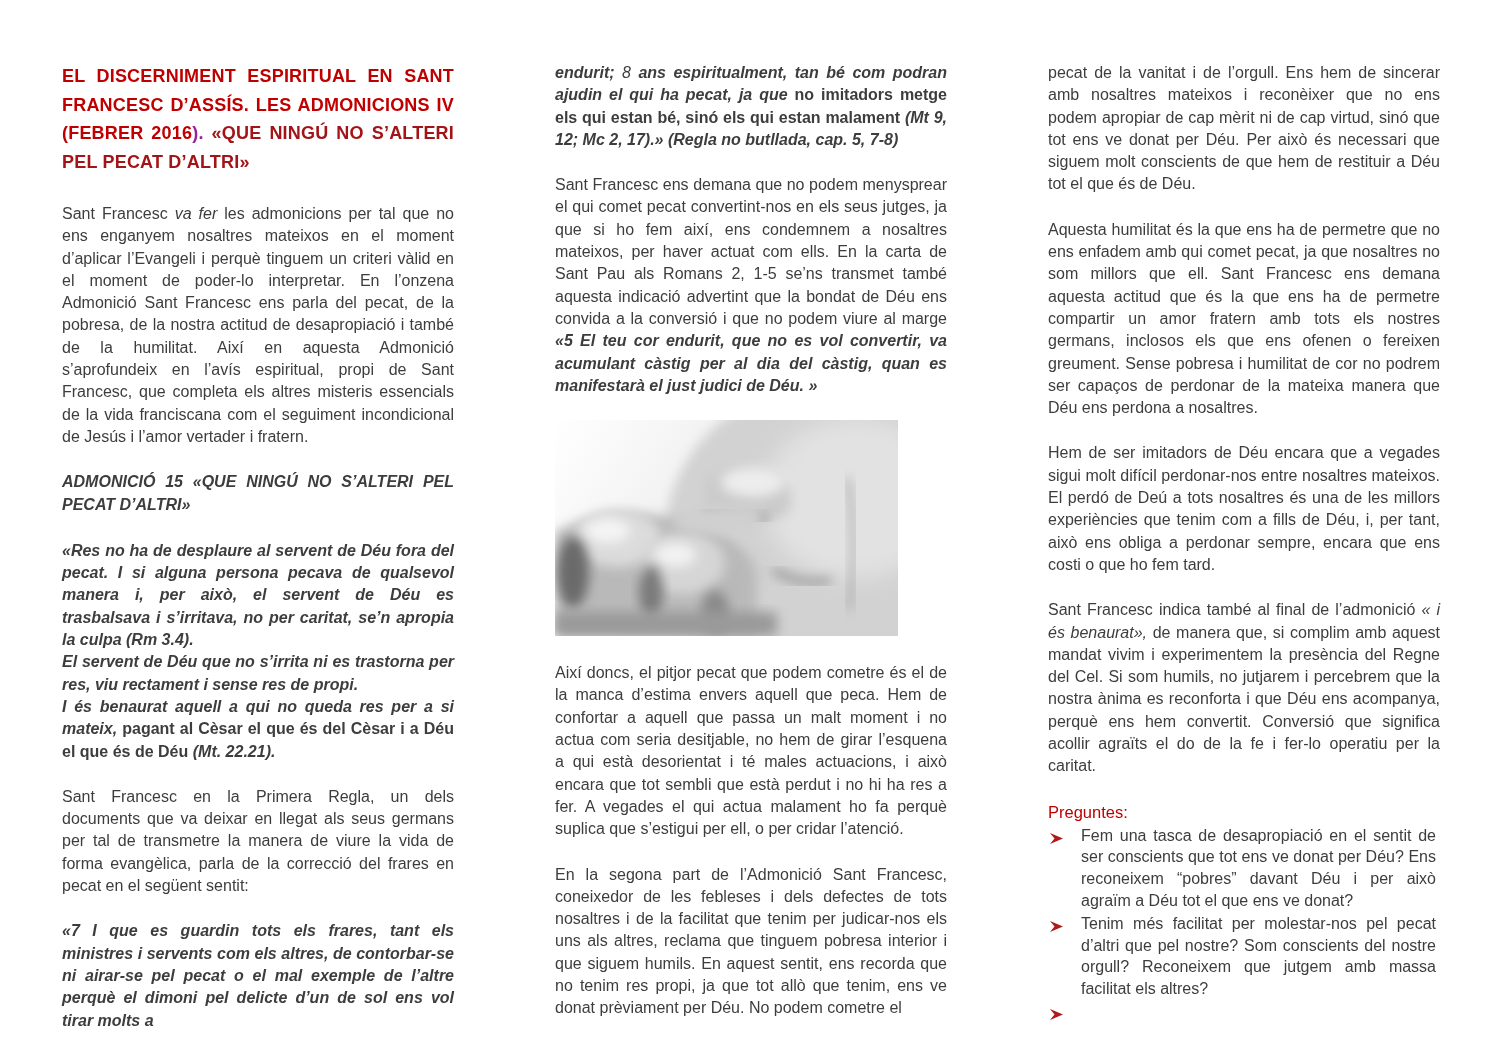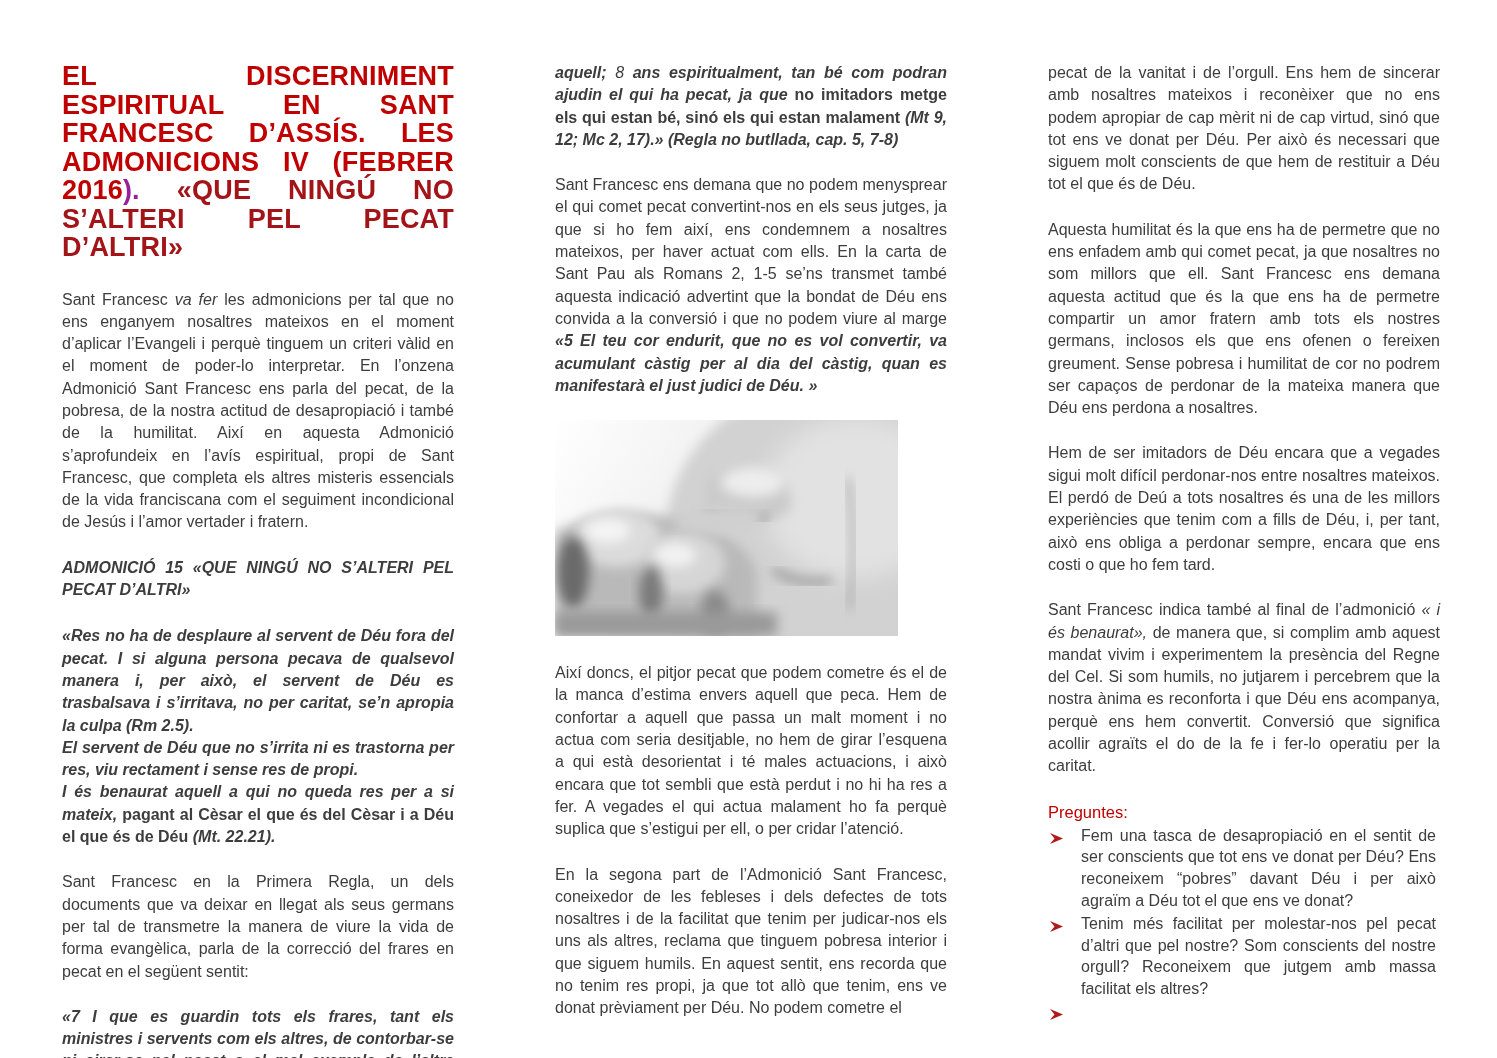--- a/index.html
+++ b/index.html
@@ -5,21 +5,21 @@
   html,body{margin:0;padding:0;background:#ffffff;}
   .page{
     position:relative;width:1497px;height:1058px;background:#ffffff;overflow:hidden;
     font-family:"Liberation Sans","DejaVu Sans",sans-serif;color:#3d3d3d;
     box-sizing:border-box;
   }
   .cols{display:flex;gap:101px;padding:62px 57px 0 62px;box-sizing:border-box;}
   .col{flex:0 0 392px;width:392px;text-align:justify;font-size:16px;line-height:22.3px;}
   .col p{margin:0 0 23px 0;}
   .title{
-    font-size:27px;line-height:28.5px;font-weight:bold;margin:0 0 27px 0;
+    font-size:18px;line-height:28.5px;font-weight:bold;margin:0 0 27px 0;
     text-align:justify;letter-spacing:0.2px;
   }
   .t1{color:#c00000;}
   .t2{color:#97209b;}
   .t3{color:#a31418;}
   .bi{font-weight:bold;font-style:italic;}
   .b{font-weight:bold;font-style:normal;}
   .i{font-style:italic;}
   .reg{font-weight:normal;}
   h2.adm{font-size:16px;line-height:22.3px;margin:0 0 24px 0;font-weight:bold;font-style:italic;text-align:justify;}
@@ -39,32 +39,32 @@
   <div class="cols">
 
     <section class="col">
       <h1 class="title"><span class="t1">EL DISCERNIMENT ESPIRITUAL EN SANT FRANCESC D’ASSÍS. LES ADMONICIONS IV (FEBRER 2016</span><span class="t2">).</span><span class="t3"> «QUE NINGÚ NO S’ALTERI PEL PECAT D’ALTRI»</span></h1>
 
       <p><span>Sant Francesc </span><span class="i">va fer</span><span> les admonicions per tal que no ens enganyem nosaltres mateixos en el moment d’aplicar l’Evangeli i perquè tinguem un criteri vàlid en el moment de poder-lo interpretar. En l’onzena Admonició Sant Francesc ens parla del pecat, de la pobresa, de la nostra actitud de desapropiació i també de la humilitat. Així en aquesta Admonició s’aprofundeix en l’avís espiritual, propi de Sant Francesc, que completa els altres misteris essencials de la vida franciscana com el seguiment incondicional de Jesús i l’amor vertader i fratern.</span></p>
 
       <h2 class="adm">ADMONICIÓ 15 «QUE NINGÚ NO S’ALTERI PEL PECAT D’ALTRI»</h2>
 
       <div class="quote">
-        <p class="bi">«Res no ha de desplaure al servent de Déu fora del pecat. I si alguna persona pecava de qualsevol manera i, per això, el servent de Déu es trasbalsava i s’irritava, no per caritat, se’n apropia la culpa (Rm 2.5).</p>
+        <p class="bi">«Res no ha de desplaure al servent de Déu fora del pecat. I si alguna persona pecava de qualsevol manera i, per això, el servent de Déu es trasbalsava i s’irritava, no per caritat, se’n apropia la culpa (Rm 3.4).</p>
         <p class="bi">El servent de Déu que no s’irrita ni es trastorna per res, viu rectament i sense res de propi.</p>
         <p class="bi"><span>I és benaurat aquell a qui no queda res per a si mateix,</span><span class="b"> pagant al Cèsar el que és del Cèsar i a Déu el que és de Déu </span><span>(Mt. 22.21).</span></p>
       </div>
 
       <p>Sant Francesc en la Primera Regla, un dels documents que va deixar en llegat als seus germans per tal de transmetre la manera de viure la vida de forma evangèlica, parla de la correcció del frares en pecat  en el següent sentit:</p>
 
       <p class="bi">«7  I que es guardin tots els frares, tant els ministres i servents com els altres, de contorbar-se ni airar-se pel pecat o el mal exemple de l’altre perquè el dimoni pel delicte d’un de sol ens vol tirar molts a</p>
     </section>
 
     <section class="col">
-      <p class="bi"><span>aquell; </span><span class="reg">8</span><span> ans espiritualment, tan bé com podran ajudin el qui ha pecat, ja que </span><span class="b">no imitadors metge els qui estan bé, sinó els qui estan malament </span><span>(Mt 9, 12; Mc 2, 17).» (Regla no butllada, cap. 5, 7-8)</span></p>
+      <p class="bi"><span>endurit; </span><span class="reg">8</span><span> ans espiritualment, tan bé com podran ajudin el qui ha pecat, ja que </span><span class="b">no imitadors metge els qui estan bé, sinó els qui estan malament </span><span>(Mt 9, 12; Mc 2, 17).» (Regla no butllada, cap. 5, 7-8)</span></p>
 
       <p><span>Sant Francesc ens demana que no podem menysprear el qui comet pecat convertint-nos en els seus jutges, ja que si ho fem així, ens condemnem a nosaltres mateixos, per haver actuat com ells. En la carta de Sant Pau als Romans 2, 1-5 se’ns transmet també aquesta indicació advertint que la bondat de Déu ens convida a la conversió i que no podem viure al marge  </span><span class="bi">«5 El teu cor endurit, que no es vol convertir, va acumulant càstig per al dia del càstig, quan es manifestarà el just judici de Déu. »</span></p>
 
       <figure class="photo">
         <svg viewBox="0 0 343 216" width="343" height="216" preserveAspectRatio="none" role="img">
           <defs>
             <linearGradient id="bg" x1="0" y1="0" x2="1" y2="0.4">
               <stop offset="0" stop-color="#ffffff"></stop>
               <stop offset="0.45" stop-color="#f1f1f1"></stop>
               <stop offset="1" stop-color="#cfcfcf"></stop>

